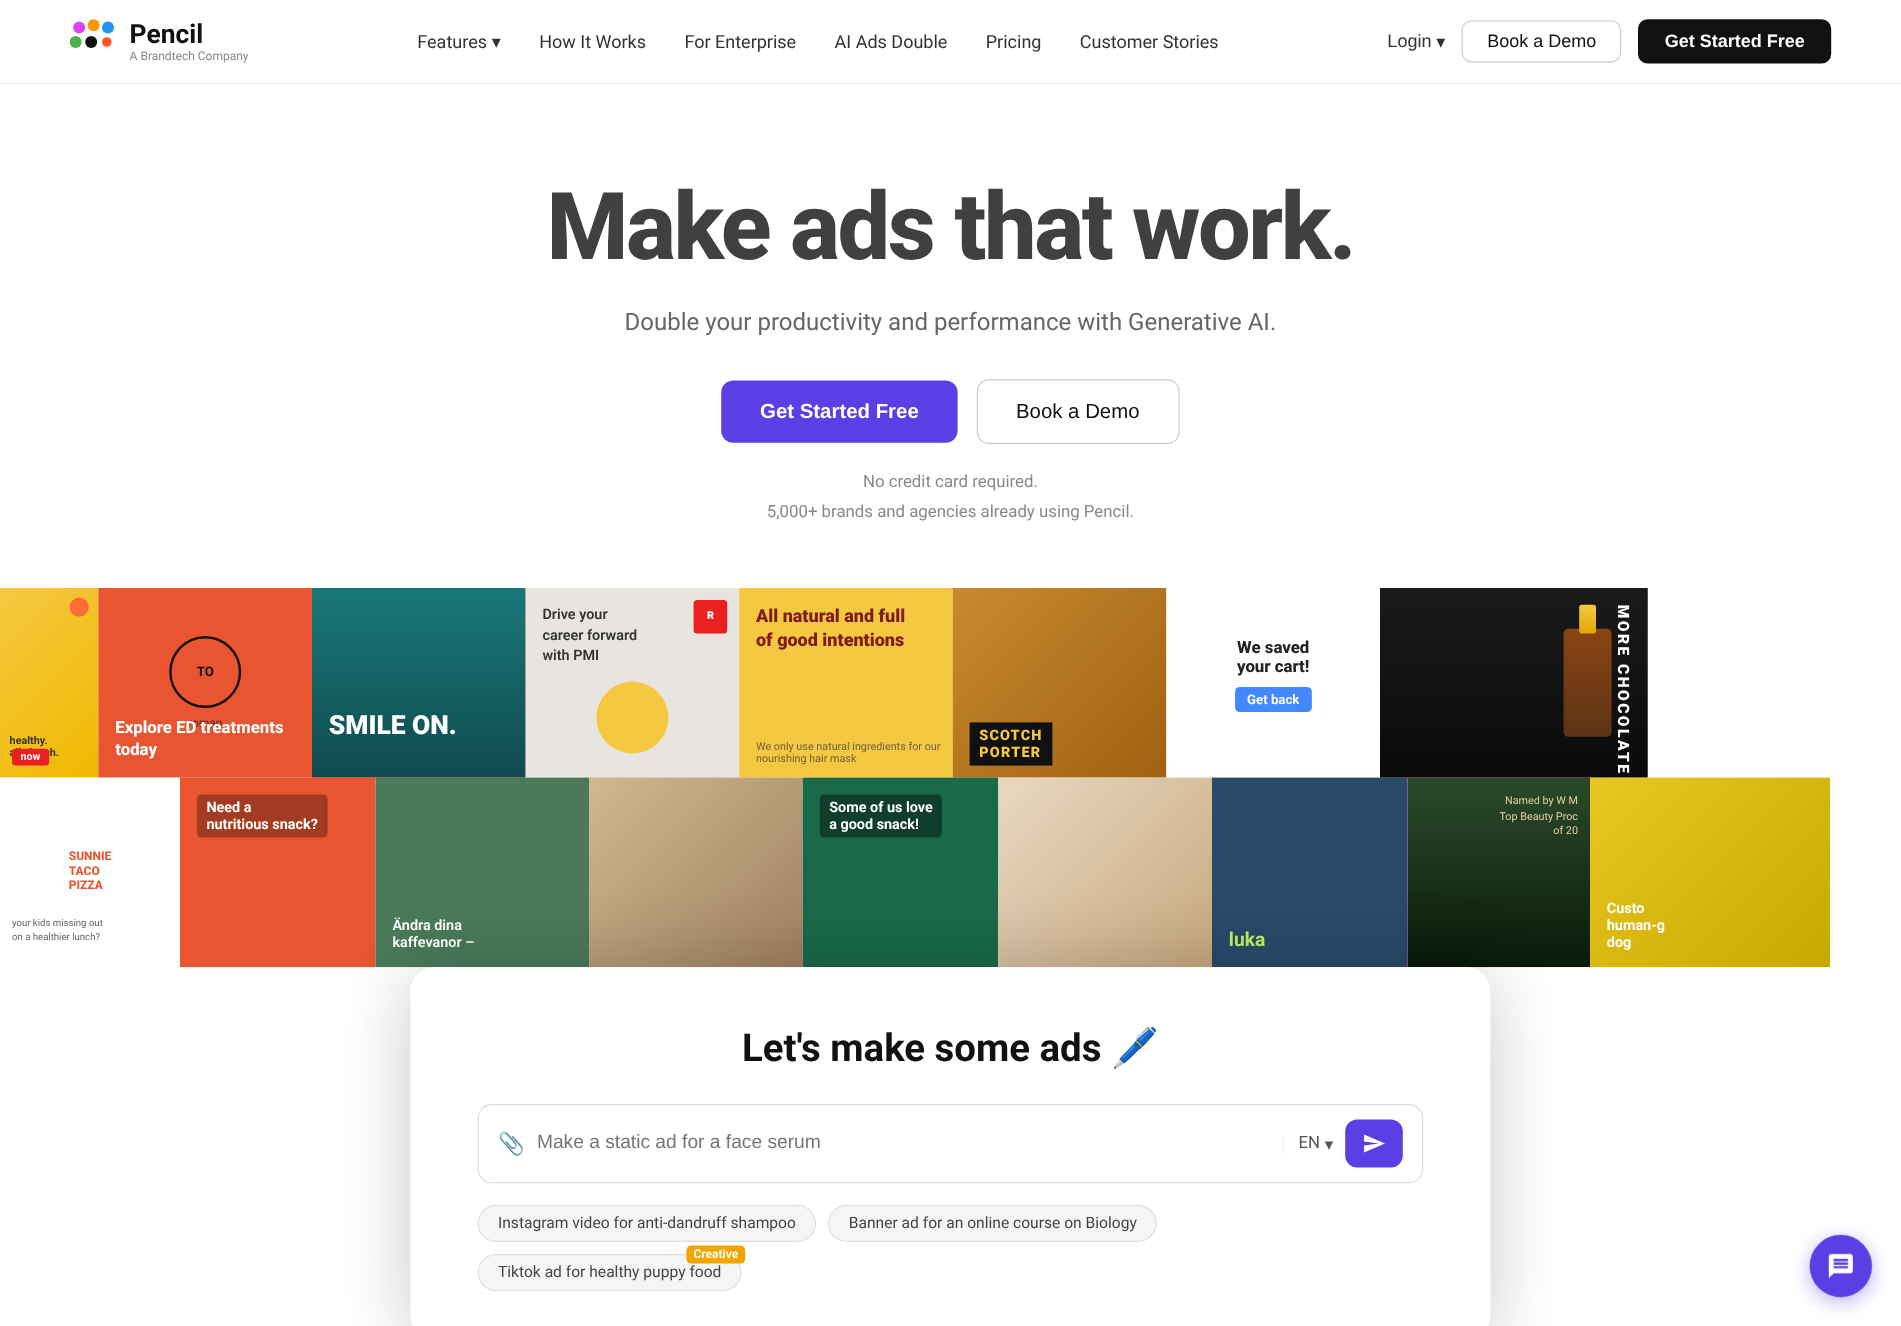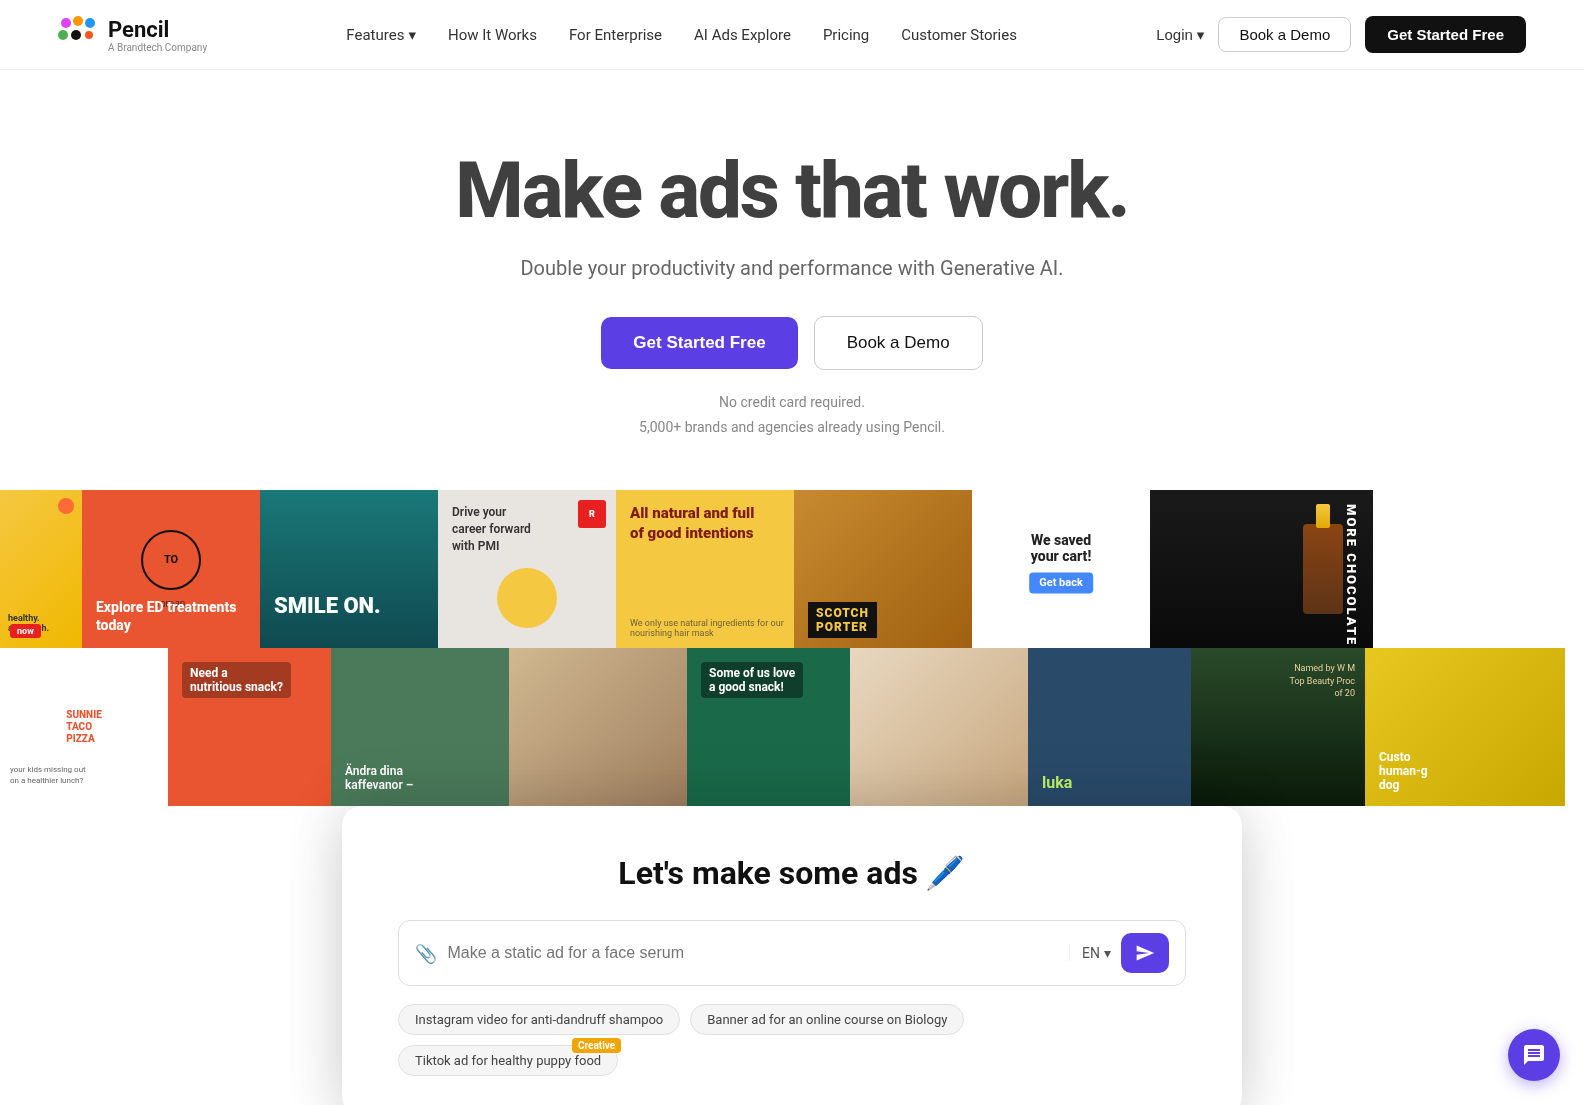--- a/index.html
+++ b/index.html
@@ -100,21 +100,21 @@
     </div>
   </div>
 
   <div class="nav-links">
     <a class="nav-link">
       <span>Features</span>
       <span>▾</span>
     </a>
     <a class="nav-link">How It Works</a>
     <a class="nav-link">For Enterprise</a>
-    <a class="nav-link">AI Ads Explore</a>
+    <a class="nav-link">AI Ads Double</a>
     <a class="nav-link">Pricing</a>
     <a class="nav-link">Customer Stories</a>
   </div>
 
   <div class="nav-actions">
     <button class="btn-login">
       <span>Login</span>
       <span>▾</span>
     </button>
     <button class="btn-demo">Book a Demo</button>
@@ -191,21 +191,21 @@
         <div style="width:40px;height:90px;background:linear-gradient(180deg,#8B4513,#5C3317);border-radius:4px;position:relative;">
           <div style="position:absolute;top:-20px;left:50%;transform:translateX(-50%);width:14px;height:24px;background:linear-gradient(180deg,#f5c842,#e0a800);border-radius:2px;"></div>
         </div>
       </div>
       <div style="position:absolute;right:14px;top:14px;color:#fff;font-weight:900;font-size:13px;writing-mode:vertical-rl;text-orientation:mixed;letter-spacing:2px;">MORE CHOCOLATE</div>
     </div>
   </div>
 
   <div class="row2-cards">
 
-    <div class="card-block" style="width:168px;background:#fff;position:relative;padding:10px;">
+    <div class="card-block" style="width:150px;background:#fff;position:relative;padding:10px;">
       <div style="font-size:10px;font-weight:800;color:#e85530;line-height:1.2;">SUNNIE<br>TACO<br>PIZZA</div>
       <div style="position:absolute;bottom:20px;left:10px;font-size:8px;color:#666;line-height:1.4;">your kids missing out<br>on a healthier lunch?</div>
     </div>
 
     <div class="card-block" style="width:163px;background:#e85530;position:relative;padding-left:36px;">
       <div style="position:absolute;top:14px;left:14px;background:rgba(0,0,0,0.3);color:#fff;font-size:12px;font-weight:700;padding:4px 8px;border-radius:4px;">Need a<br>nutritious snack?</div>
     </div>
 
     <div class="card-block" style="width:178px;background:#4a7a5a;position:relative;">
       <div style="position:absolute;bottom:14px;left:14px;color:#fff;font-size:12px;font-weight:600;">Ändra dina<br>kaffevanor –</div>
@@ -220,21 +220,21 @@
     </div>
 
     <div class="card-block" style="width:178px;background:#e8d8c0;position:relative;">
       <div style="position:absolute;inset:0;background:linear-gradient(135deg,#e8d8c0,#c8a880);"></div>
     </div>
 
     <div class="card-block" style="width:163px;background:#2a4a6a;position:relative;">
       <div style="position:absolute;bottom:14px;left:14px;color:#bef264;font-size:16px;font-weight:700;">luka</div>
     </div>
 
-    <div class="card-block" style="width:174px;background:#be185d;position:relative;">
+    <div class="card-block" style="width:152px;background:#be185d;position:relative;">
       <div style="position:absolute;inset:0;background:linear-gradient(180deg,#2a4a2a,#0a1a0a);"></div>
       <div style="position:absolute;top:14px;right:10px;color:#e8d0a0;font-size:9px;line-height:1.4;text-align:right;max-width:80px;">Named by W M<br>Top Beauty Proc<br>of 20</div>
     </div>
 
     <div class="card-block" style="width:200px;background:linear-gradient(135deg,#e8c820,#c8a800);position:relative;">
       <div style="position:absolute;bottom:14px;left:14px;color:#fff;font-size:12px;font-weight:700;">Custo<br>human-g<br>dog</div>
     </div>
   </div>
 </div>
 

